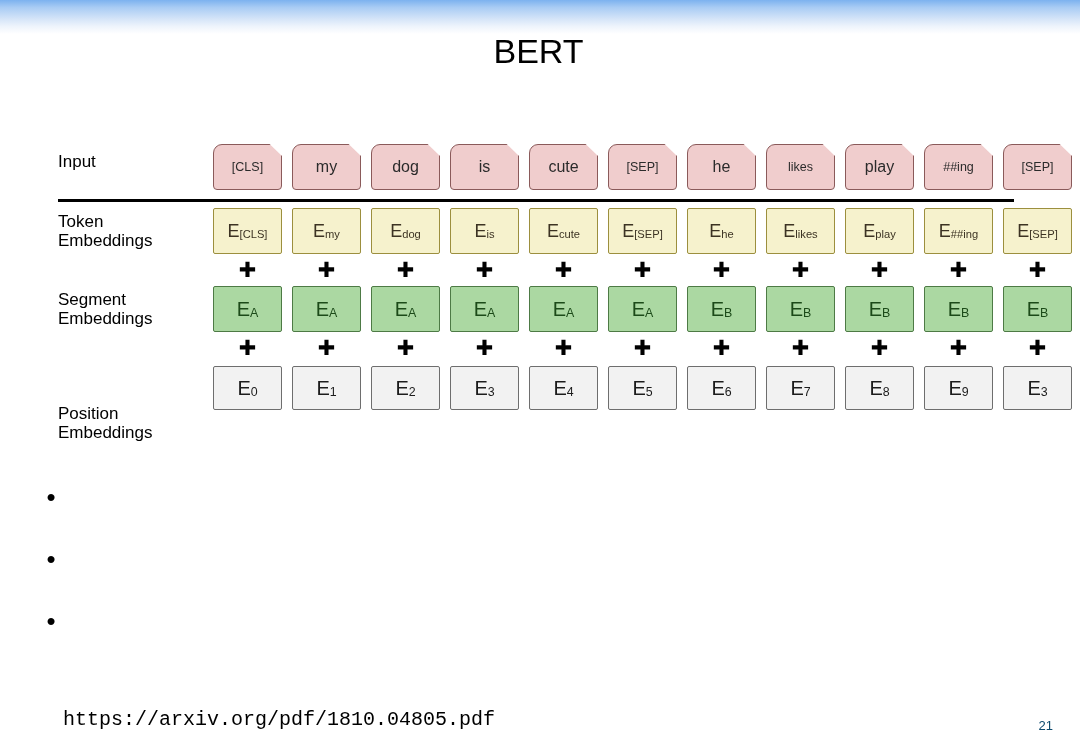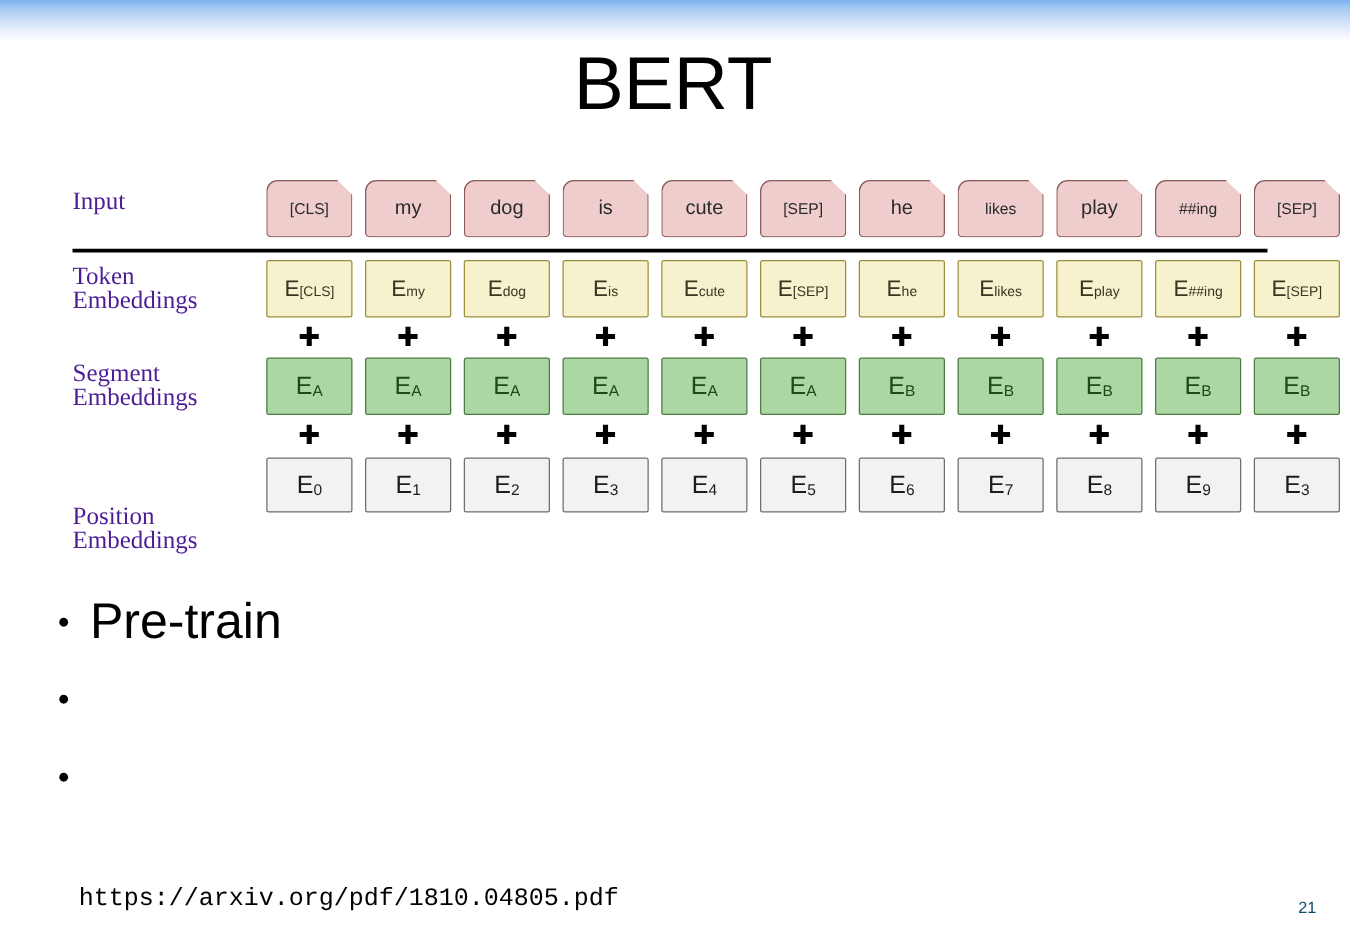--- a/index.html
+++ b/index.html
@@ -24,21 +24,21 @@
     background: linear-gradient(to bottom, #7cb2ef 0%, #a9ccf4 22%, #d4e4f8 55%, #eef4fc 78%, #ffffff 100%);
   }
 
   
   #slide-title {
     position: absolute;
     top: 32px;
     left: 0;
     width: 1077px;
     text-align: center;
-    font-size: 60px;
+    font-size: 34px;
     font-weight: 400;
     color: #000000;
     letter-spacing: 0px;
     font-family: "Liberation Sans", sans-serif;
   }
 
   
   #diagram {
     position: absolute;
     left: 58px;
@@ -50,24 +50,24 @@
   .row {
     position: absolute;
     left: 0;
     width: 960px;
   }
 
   .row-label {
     position: absolute;
     left: 0;
     width: 150px;
-    font-size: 20px;
+    font-size: 17px;
     line-height: 19px;
-    color: #4c1d95;
-    font-family: Liberation Serif, serif;
+    color: #000000;
+    font-family: Liberation Sans, sans-serif;
   }
 
   .cells {
     position: absolute;
     left: 155px;
     top: 0;
     display: flex;
     gap: 10px;
   }
 
@@ -434,21 +434,20 @@
           <sub>3</sub>
         </div>
       </div>
   </div>
 
 </div>
 
 <div id="bullets">
     <div class="bullet-item">
       <span class="bullet-dot">•</span>
-      <span class="bullet-text">Pre-train</span>
     </div>
     <div class="bullet-item">
       <span class="bullet-dot">•</span>
     </div>
     <div class="bullet-item">
       <span class="bullet-dot">•</span>
     </div>
   </div>
 
 <div id="source-link">https://arxiv.org/pdf/1810.04805.pdf</div>

